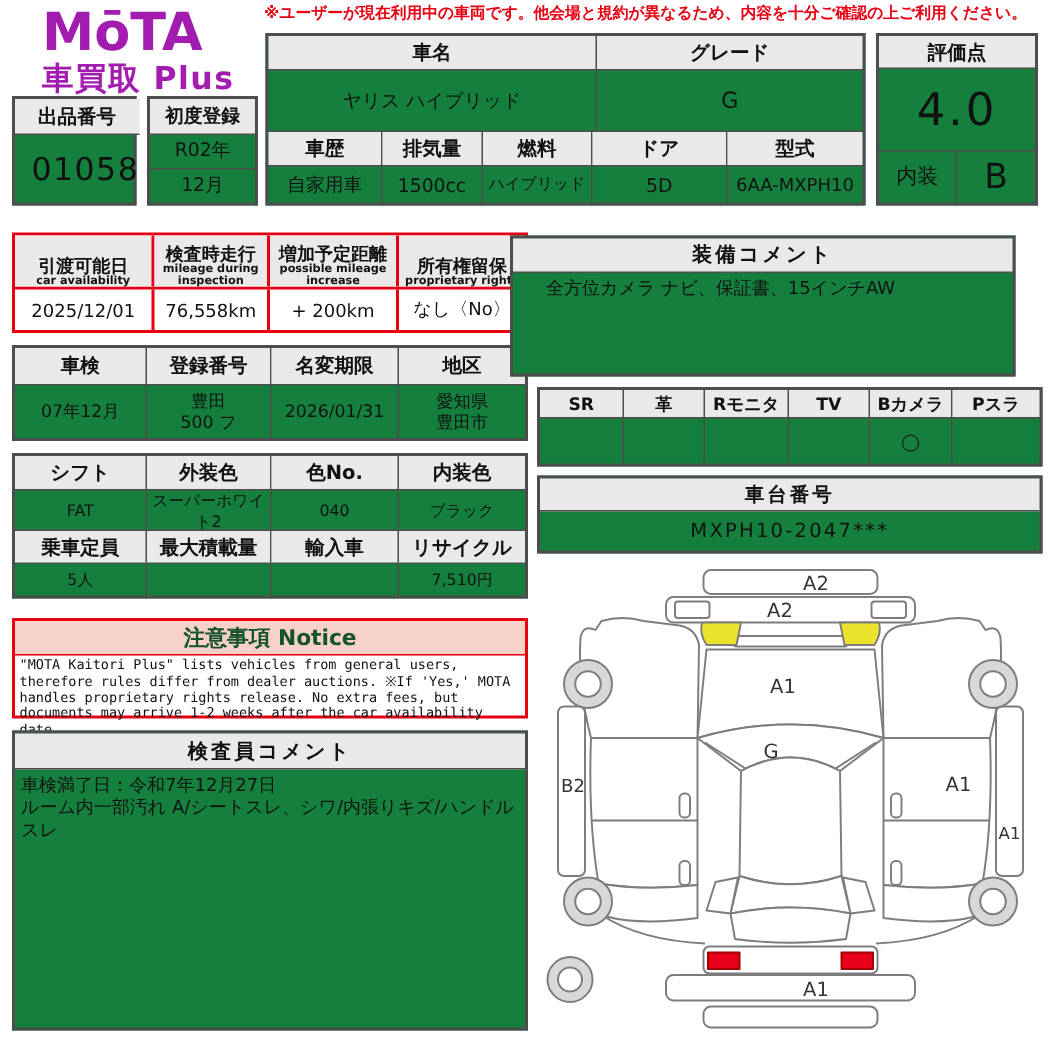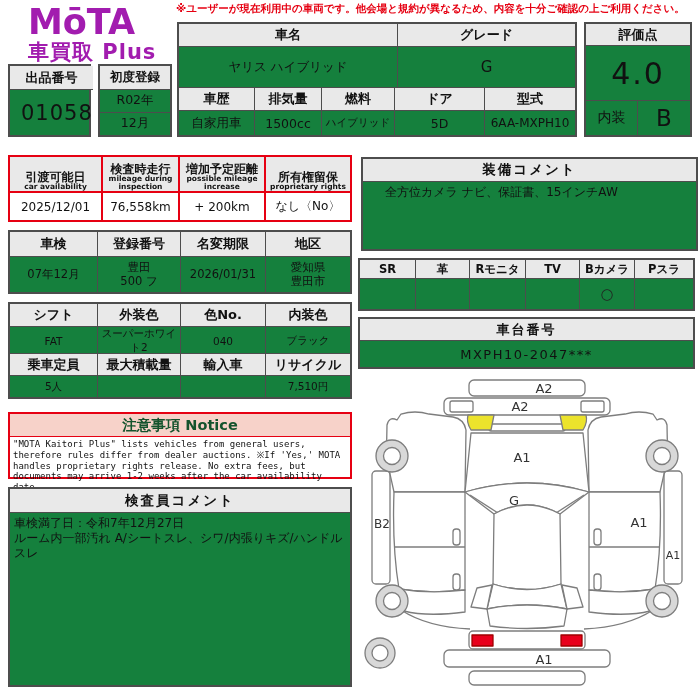--- a/index.html
+++ b/index.html
@@ -58,21 +58,21 @@
   #spec .cell{font-size:10.5px;}
   
   #notice{left:8px;top:412px;width:344px;height:67px;border:2.5px solid #e60012;display:grid;grid-template-rows:23px 1fr;}
   #notice .nhdr{background:#f7d2c9;color:#14532d;font-weight:bold;font-size:14.5px;display:flex;align-items:center;justify-content:center;border-bottom:1.5px solid #e60012;}
   #notice .nbody{font-family:"DejaVu Sans Mono","Liberation Mono",monospace;font-size:9px;line-height:1.2;padding:2px 3px;}
   
   #inspector{left:8px;top:487px;width:344px;height:200px;display:grid;grid-template-rows:24px 1fr;}
   #inspector .hdr{font-size:13.5px;letter-spacing:2px;}
   #inspector .ibody{font-size:12px;line-height:1.25;padding:3px 4px;}
   
-  #equipc{left:361px;top:157px;width:337px;height:94px;display:grid;grid-template-rows:23px 1fr;}
+  #equipc{left:340px;top:157px;width:337px;height:94px;display:grid;grid-template-rows:23px 1fr;}
   #equipc .hdr{font-size:13.5px;letter-spacing:2px;}
   #equipc .ebody{font-size:12px;padding:3px 22px;line-height:1.2;}
   
   #equipt{left:358px;top:258px;width:337px;height:53px;display:grid;grid-template-rows:19px 1fr;}
   .ecols{grid-template-columns:56px 54px 56px 54px 55px 1fr;}
   #equipt .hdr{font-size:11.5px;}
   #equipt .cell{font-size:15px;color:#222;}
   
   #chassis{left:358px;top:317px;width:337px;height:52px;display:grid;grid-template-rows:22px 1fr;}
   #chassis .hdr{font-size:13px;letter-spacing:2px;}

